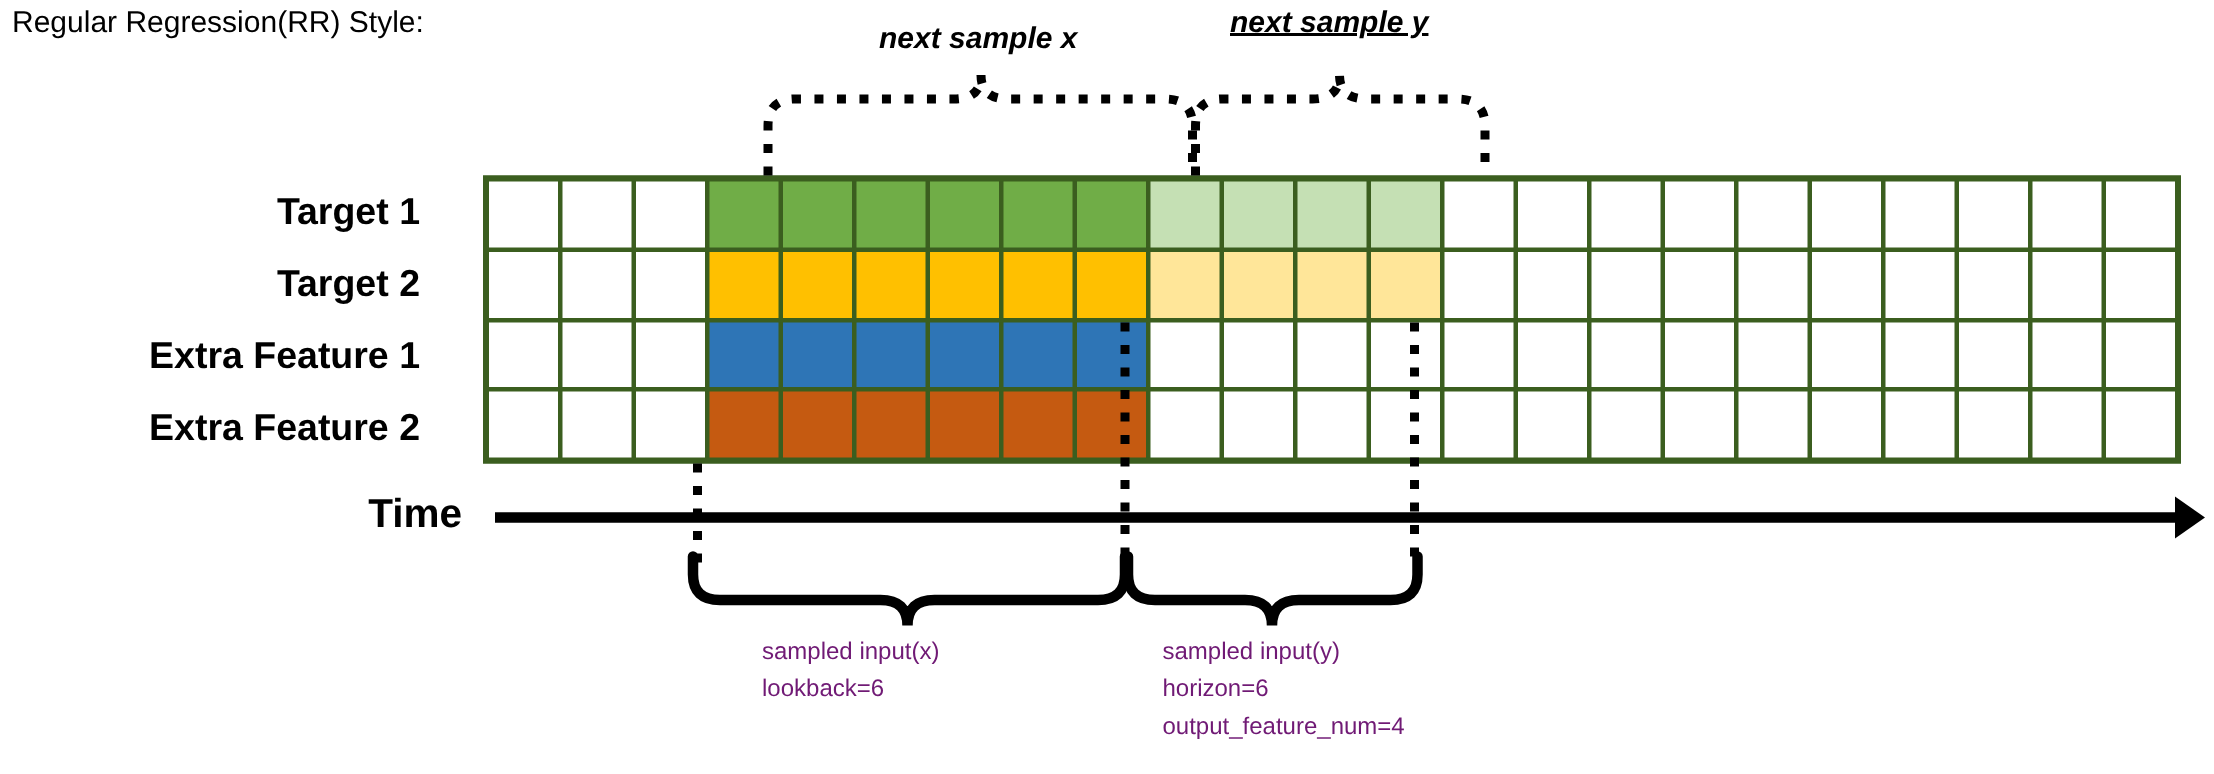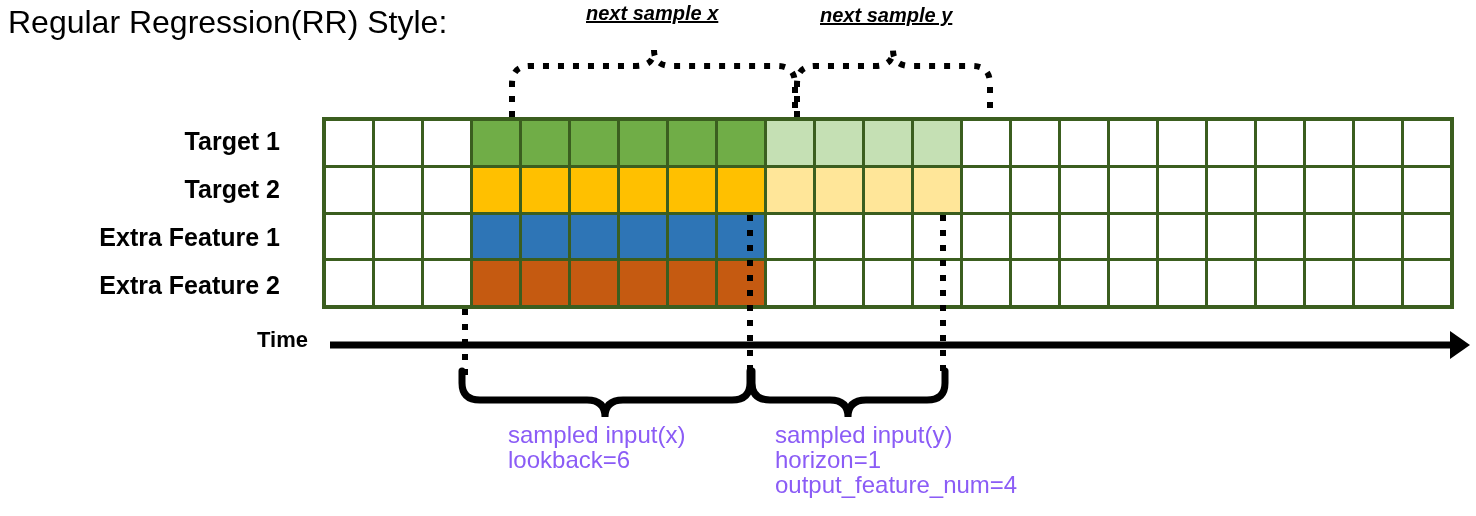--- a/index.html
+++ b/index.html
@@ -11,46 +11,46 @@
     position:relative;
     overflow:hidden;
   }
   #stage { position:absolute; inset:0; }
 
   .abs { position:absolute; }
 
   
   #title {
     left:8px; top:4px;
-    font-size:32px; font-weight:400; color:#000;
+    font-size:20px; font-weight:400; color:#000;
     white-space:nowrap;
   }
 
   
   .top-caption {
     font-size:20px; font-style:italic; font-weight:600; color:#000;
     white-space:nowrap;
   }
-  #cap-x { left:586px; top:2px;text-decoration:underline; }
+  #cap-x { left:586px; top:15px; }
   #cap-y { left:820px; top:4px;text-decoration:underline; }
 
   
   .row-label {
     right:0; width:100%; text-align:right;
     font-size:25px; font-weight:700; color:#000;
     white-space:nowrap;
     padding-right:10px;
   }
   .row-label-wrap { left:0px; width:290px; height:48px; }
 
   
   #time-label {
     left:0px; top:327px; width:322px;
     text-align:right; padding-right:14px;
-    font-size:22px; font-weight:700; color:#000;
+    font-size:27px; font-weight:700; color:#000;
   }
 
   
   #grid {
     left:322px; top:117px;
     width:1132px; height:192px;
     border:4px solid #3b5e1f;
     display:flex; flex-direction:column;
     background:#3b5e1f;
   }
@@ -71,21 +71,21 @@
   .cell.yellow     { background:#ffc000; }
   .cell.lightyellow{ background:#ffe699; }
   .cell.blue       { background:#2e75b6; }
   .cell.orange     { background:#c55a11; }
 
   
   #overlay { left:0; top:0; width:1476px; height:516px; pointer-events:none; }
 
   
   .note {
-    font-size:24px; color:#8b5cf6; line-height:25px; white-space:nowrap;
+    font-size:16px; color:#701a75; line-height:25px; white-space:nowrap;
   }
   #note-x { left:508px; top:422px; }
   #note-y { left:775px; top:422px; }
 </style>
 </head>
 <body>
 
 <div id="stage">
 
   <div class="abs" id="title">Regular Regression(RR) Style:</div>
@@ -242,17 +242,17 @@
 
   </svg>
 
   <div class="abs note" id="note-x">
     <div>sampled input(x)</div>
     <div>lookback=6</div>
   </div>
 
   <div class="abs note" id="note-y">
     <div>sampled input(y)</div>
-    <div>horizon=1</div>
+    <div>horizon=6</div>
     <div>output_feature_num=4</div>
   </div>
 
 </div>
 
 </body></html>

